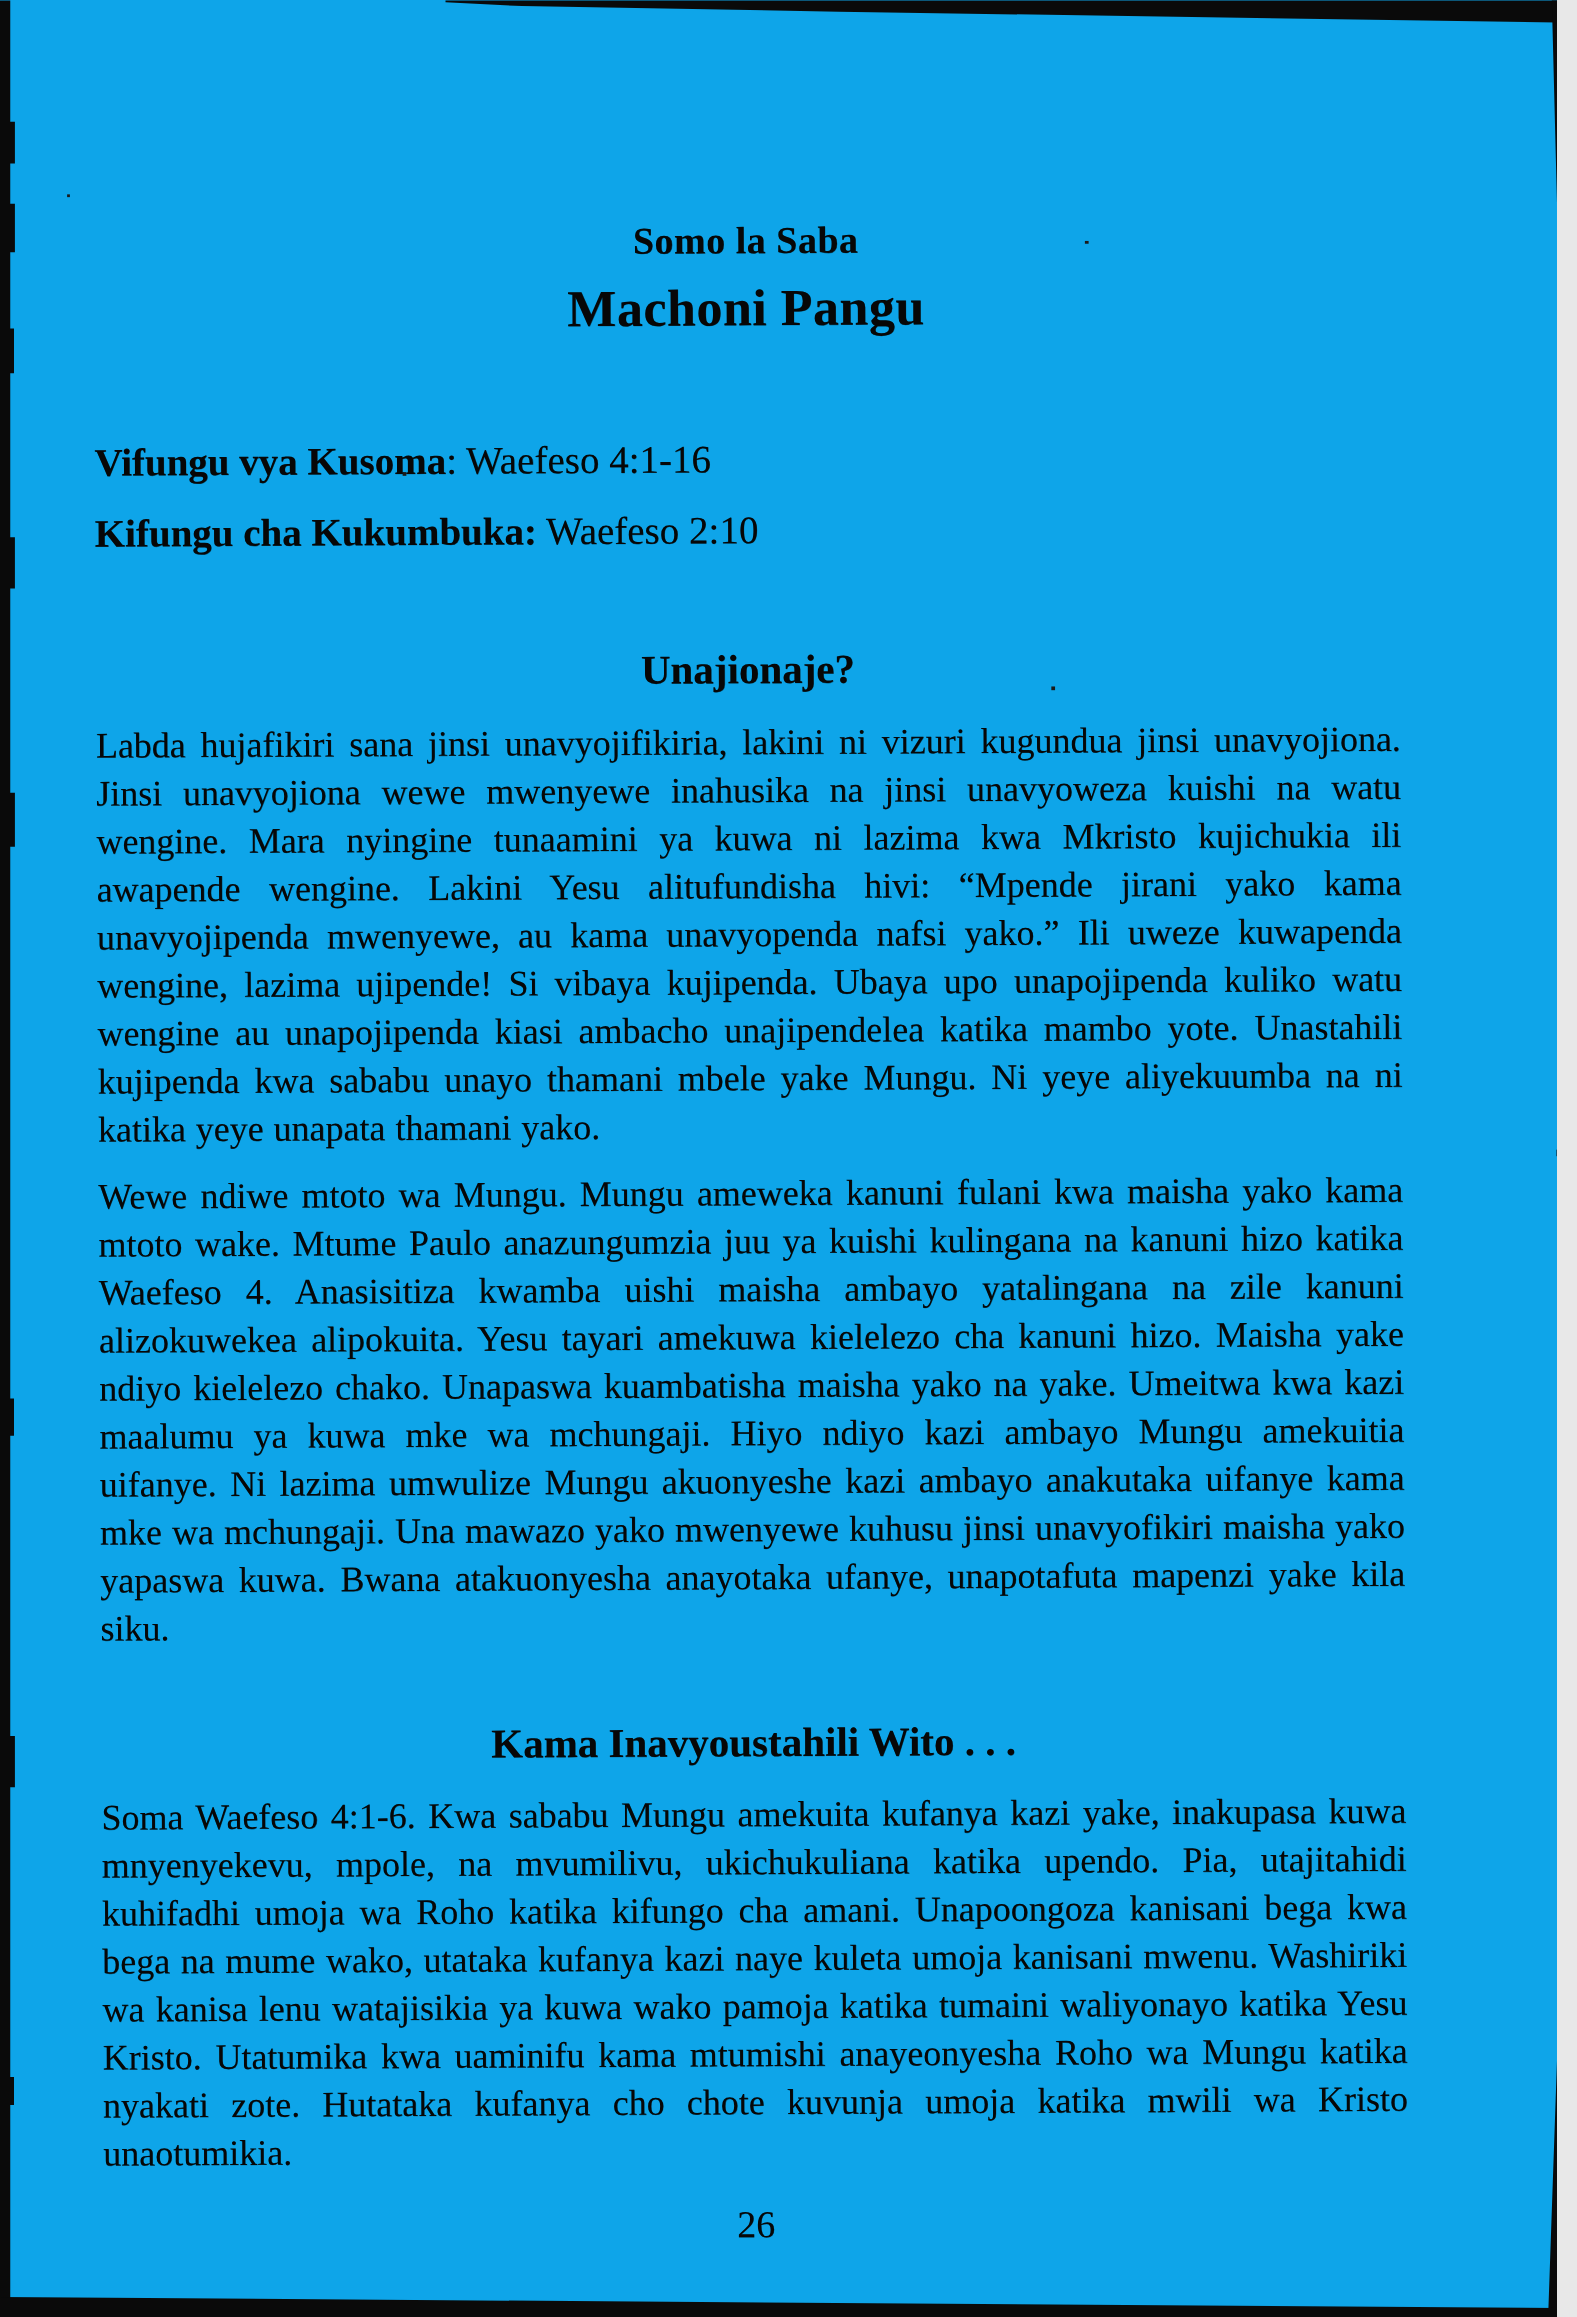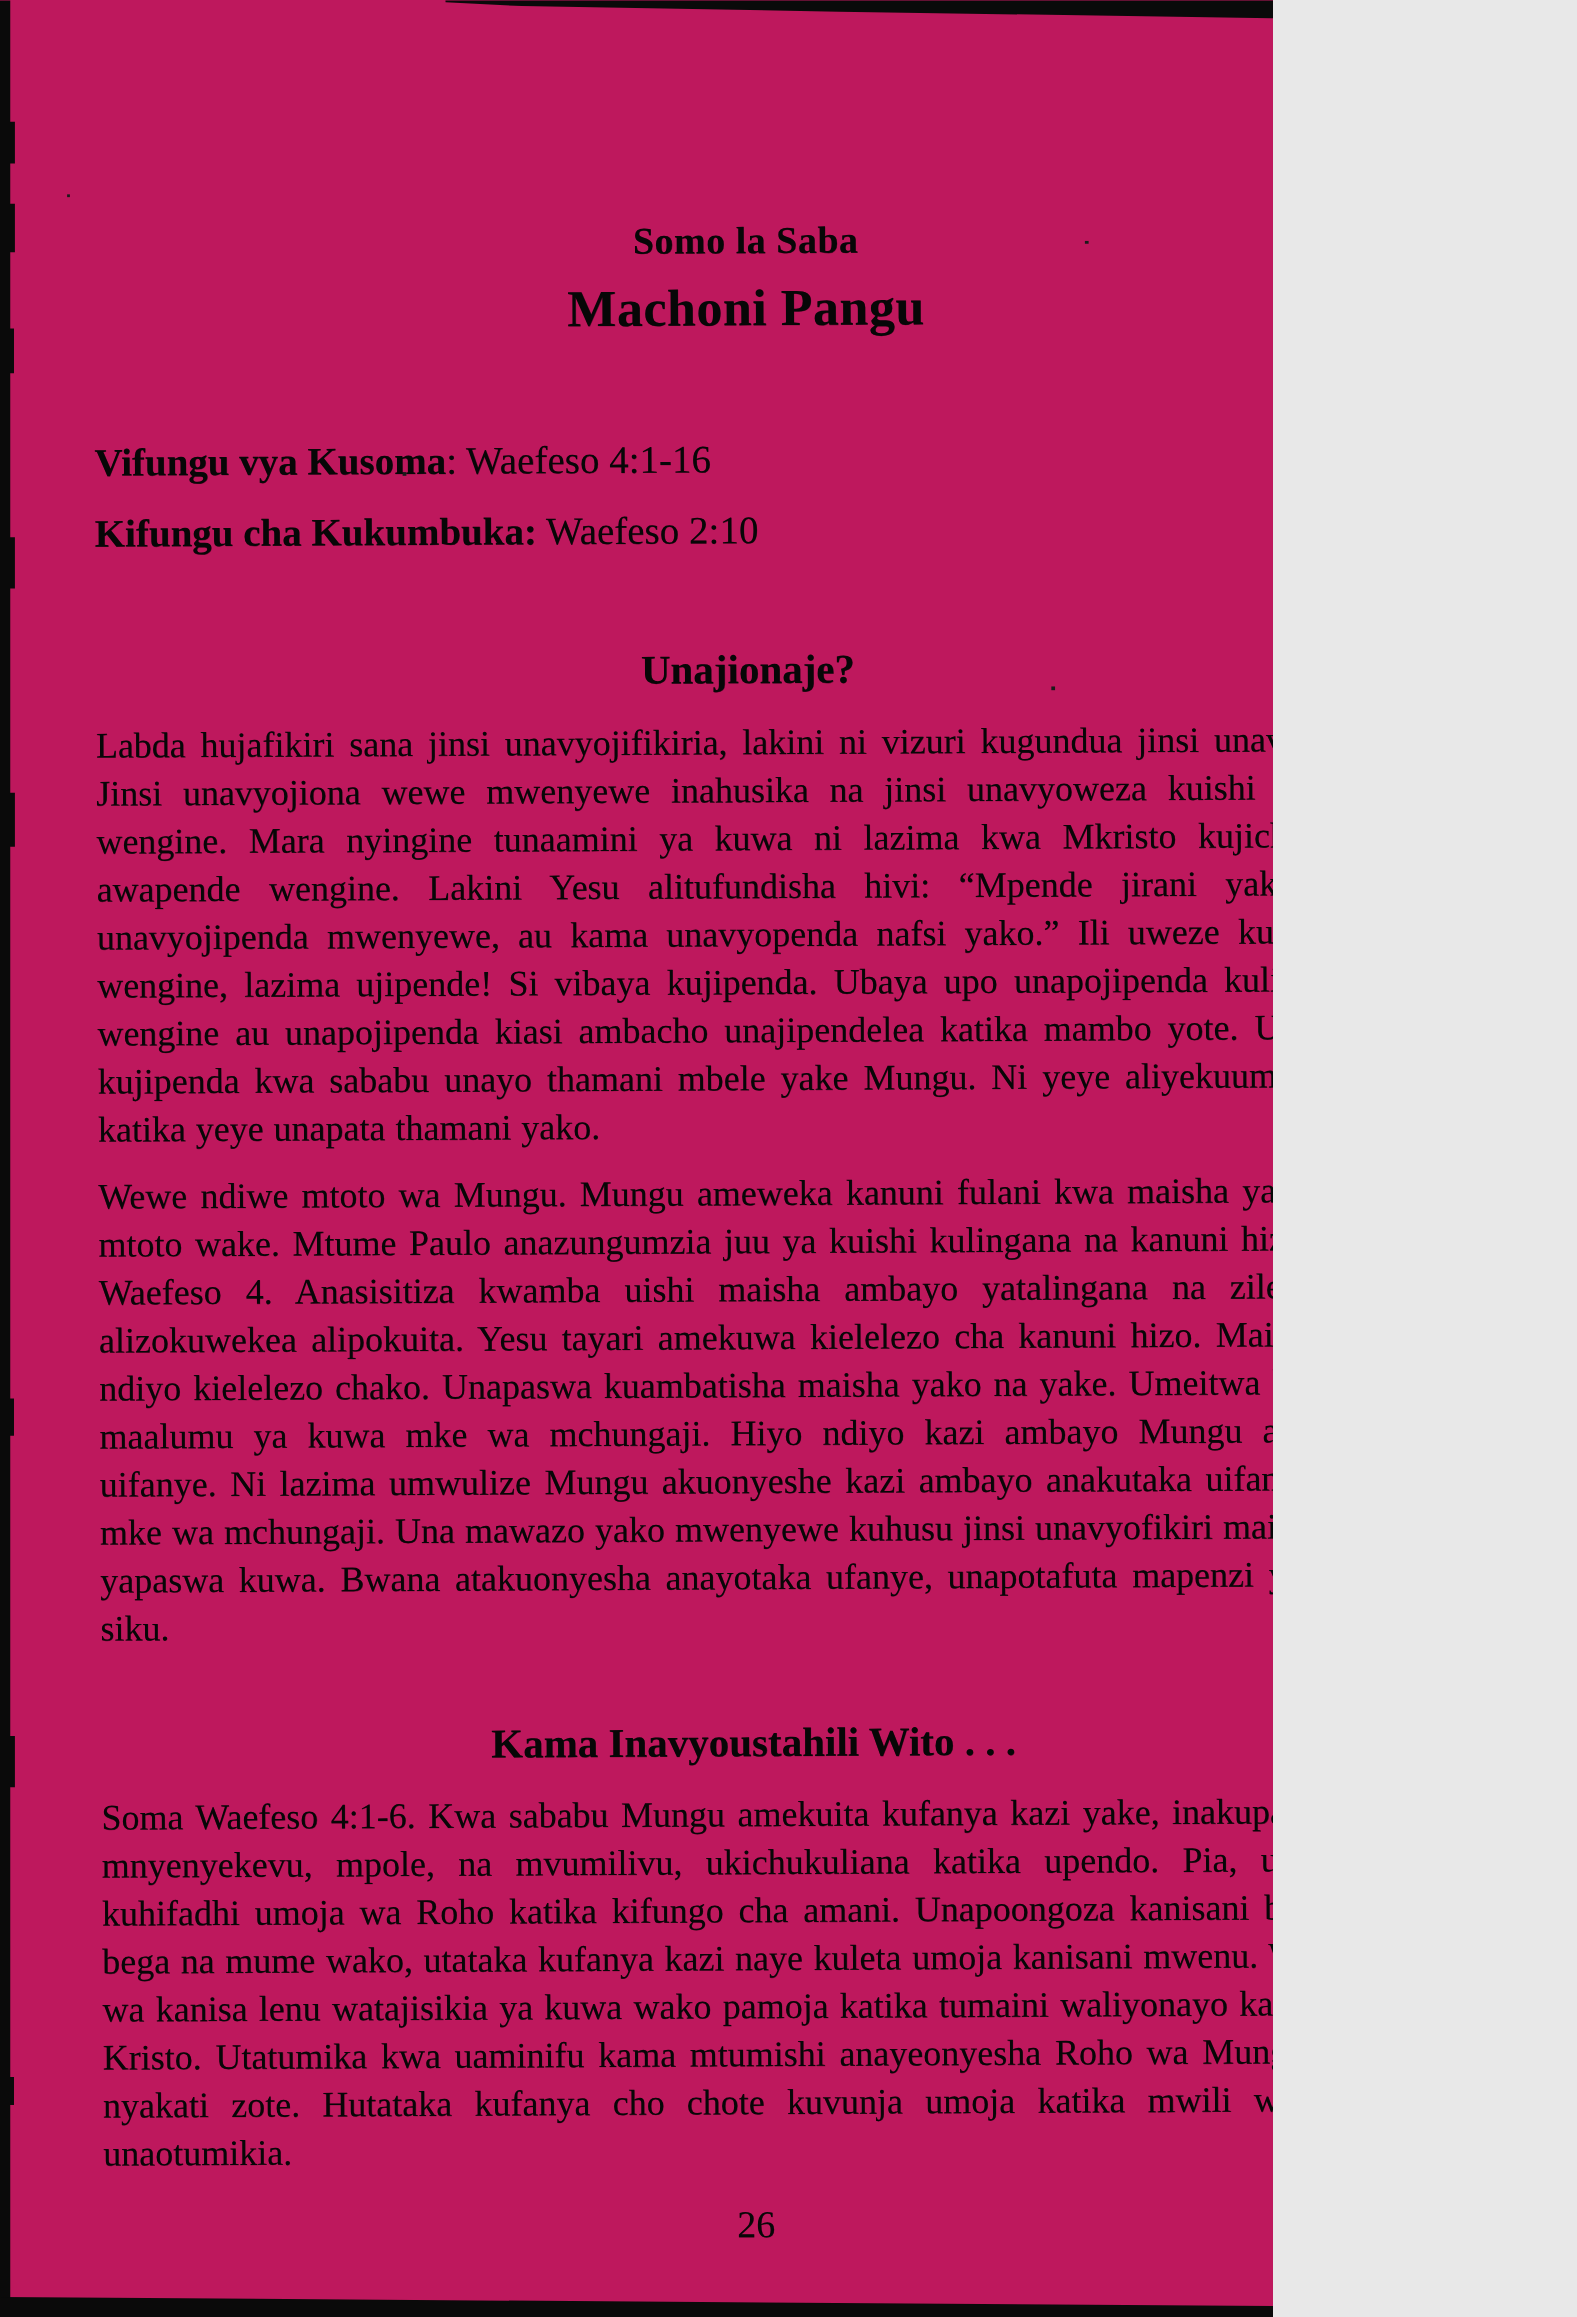--- a/index.html
+++ b/index.html
@@ -1,19 +1,19 @@
 <!DOCTYPE html>
 <html style="font-size:15px"><head>
 <meta charset="utf-8">
 <style>
   html,body{margin:0;padding:0;background:#e8e8e8;}
   .page{
     position:relative;
-    width:1273px;height:2318px;
-    background:#be185d;
+    width:1557px;height:2318px;
+    background:#0ea5e9;
     overflow:hidden;
     font-family:"Liberation Serif","DejaVu Serif",serif;
     color:#070707;
   }
   .content{
     position:absolute;left:0;top:0;width:1577px;height:2318px;
     transform:rotate(-0.3deg);
     transform-origin:789px 1159px;
     text-shadow:0.3px 0.3px 0.4px rgba(0,0,0,0.45);
   }

